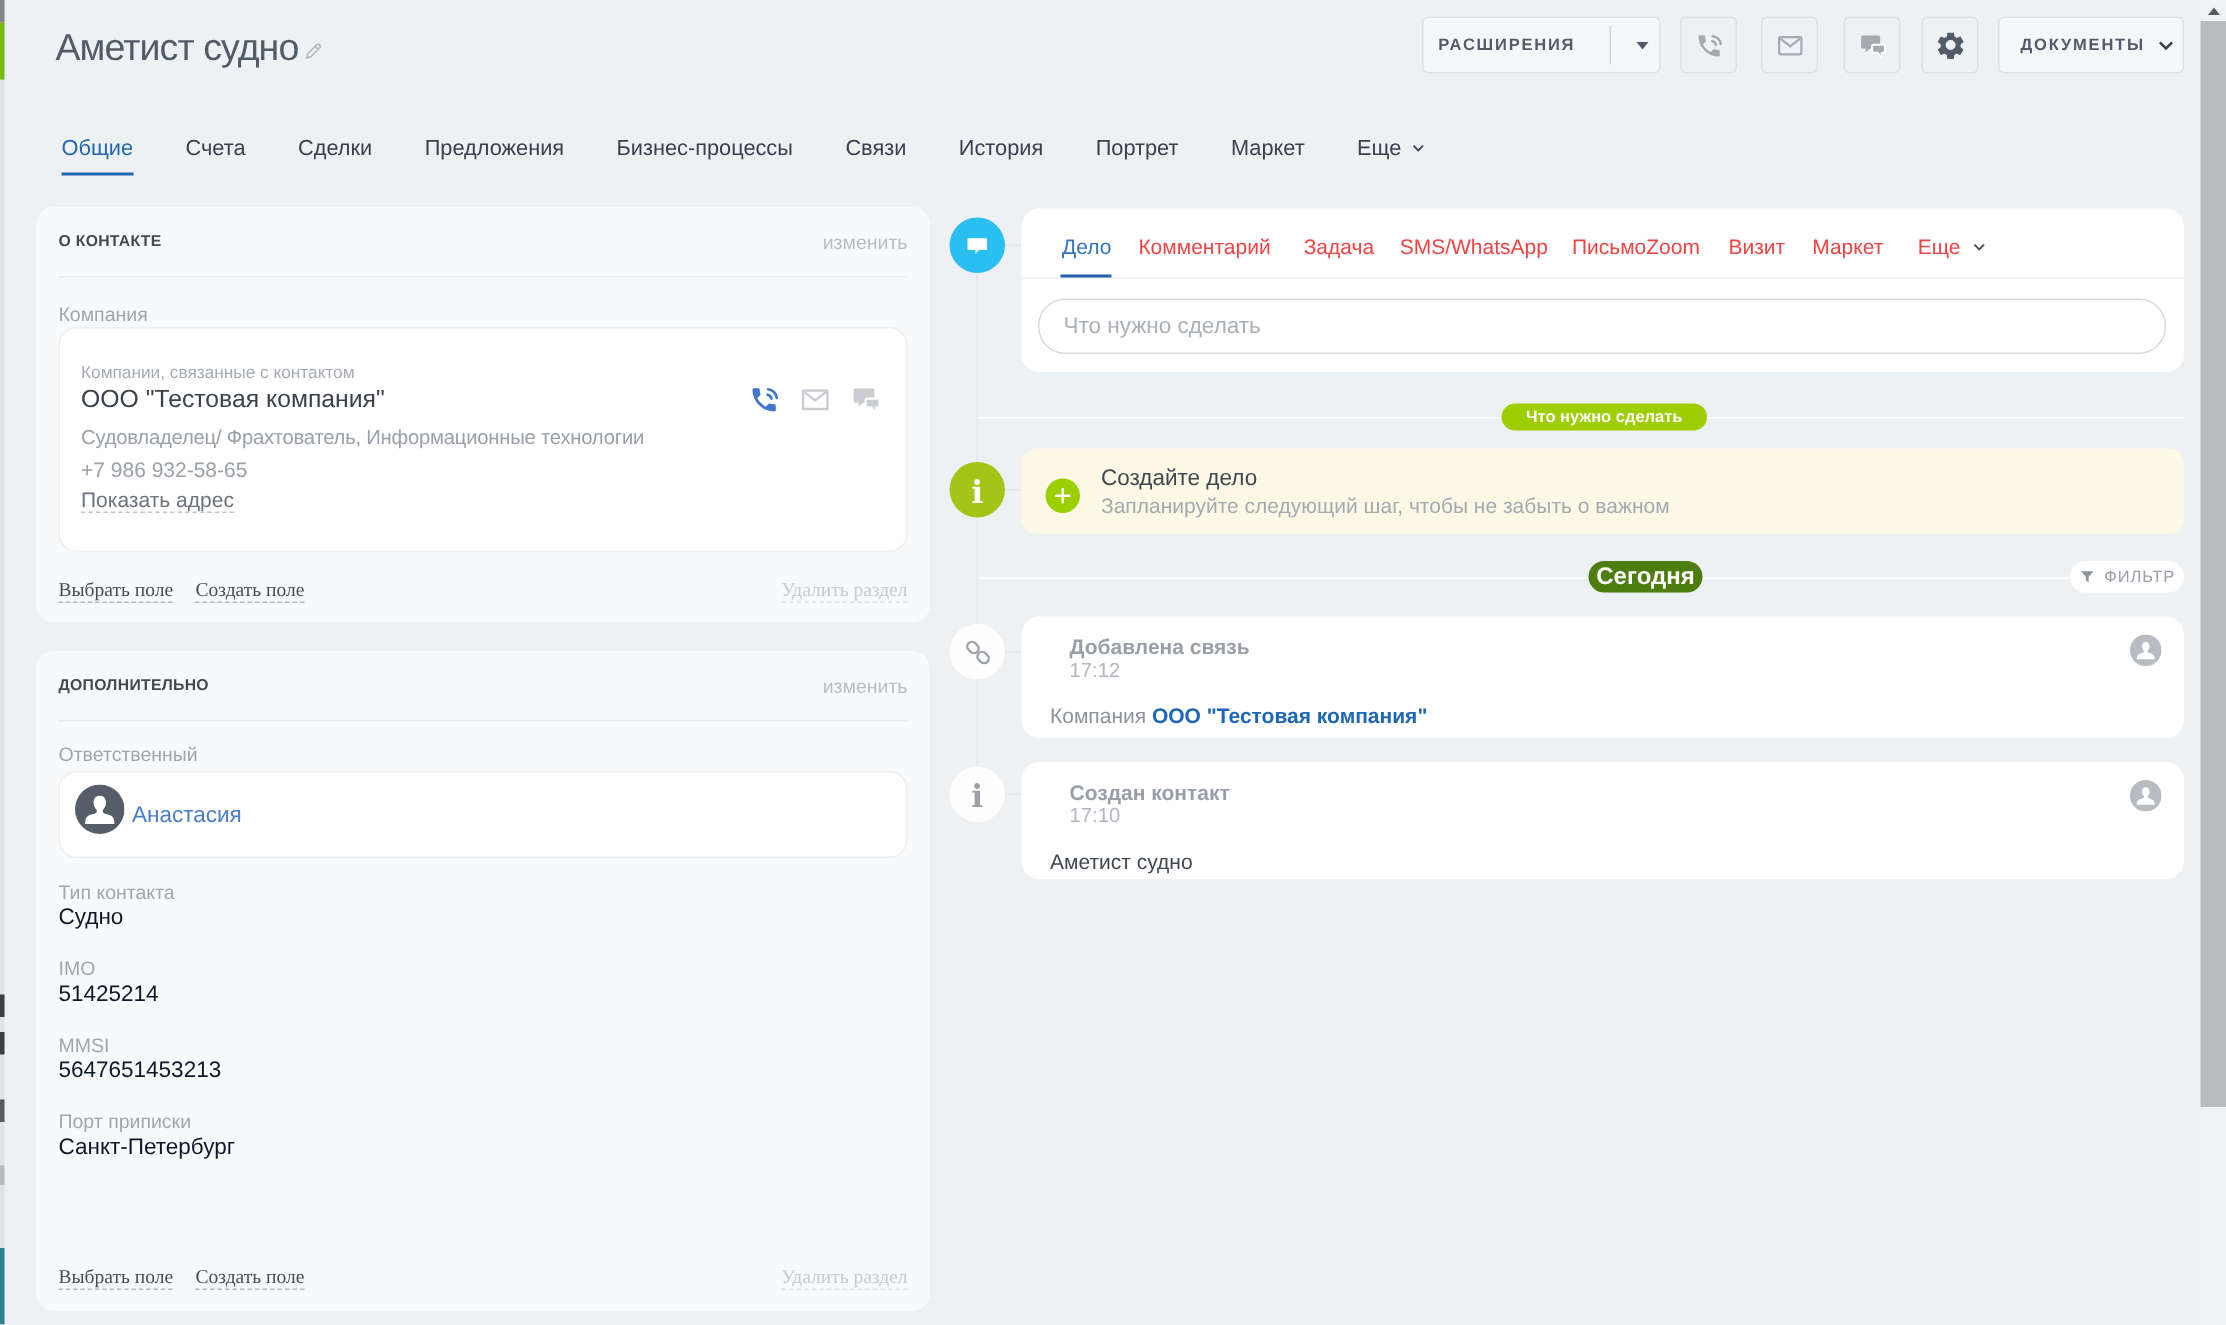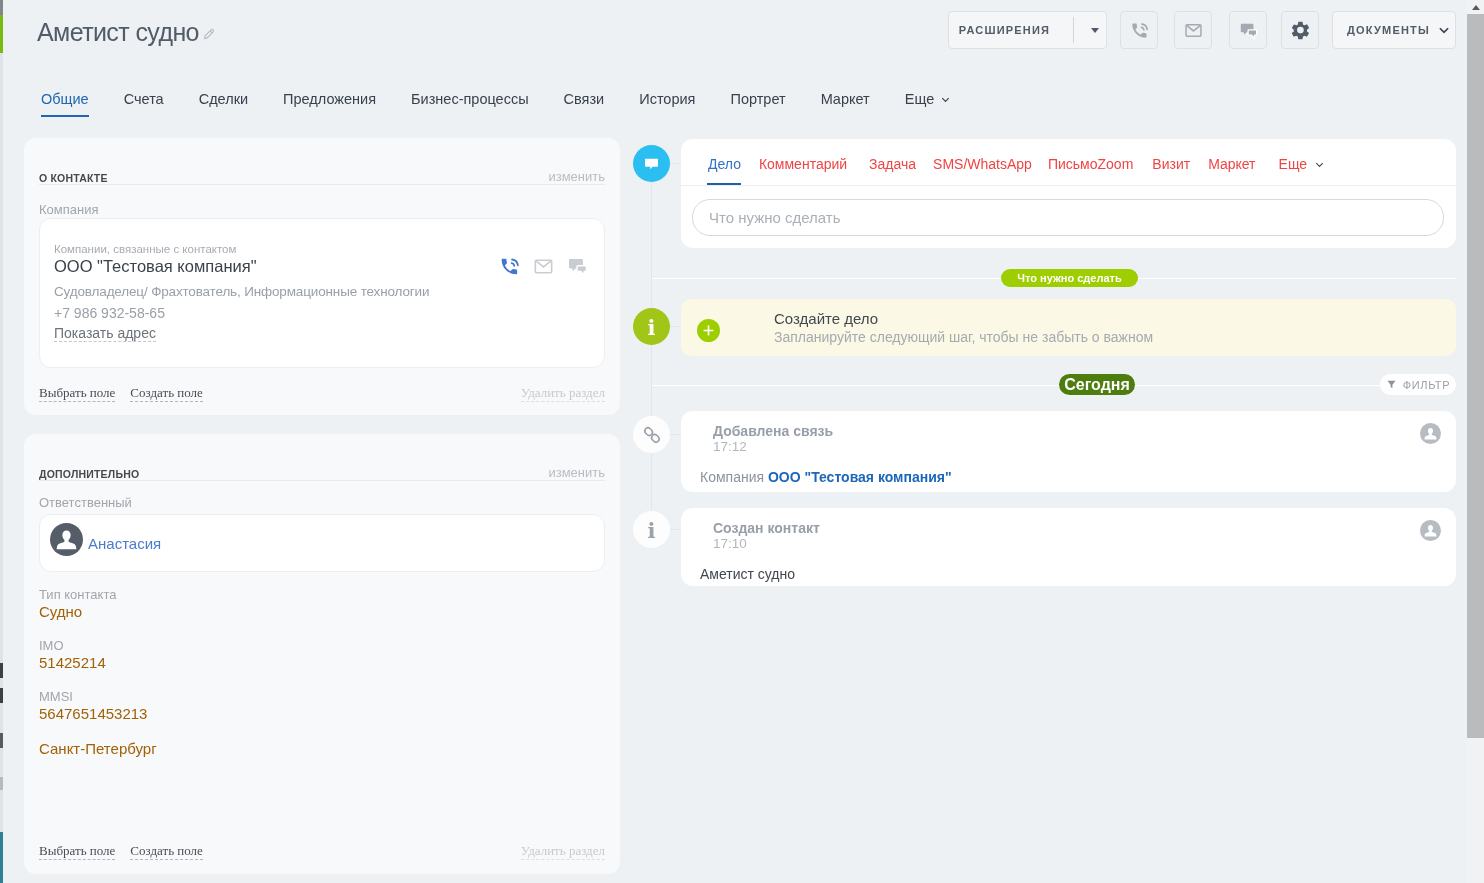--- a/index.html
+++ b/index.html
@@ -44,27 +44,27 @@
   #entity-tabs .tab.active { color:#2067b0; }
   #entity-tabs .tab.active::after { content:""; position:absolute; left:0; right:0; bottom:0; height:2px; background:#2067b0; }
   #entity-tabs .tab .chev { color:#39414e; margin-left:6px; }
 
   
   .section-card {
     position:absolute; left:24px; width:596px;
     background:#f8f9fa; border-radius:12px;
     padding:0 15px;
   }
-  .sec-head { display:flex; align-items:flex-end; justify-content:space-between; height:46px; }
+  .sec-head { display:flex; align-items:center; justify-content:space-between; height:46px; }
   .sec-title { font-size:10.5px; font-weight:700; letter-spacing:.2px; color:#45494e; }
   .sec-edit { font-size:13px; color:#b9bdc3; cursor:pointer; }
   .sec-div { height:1px; background:#e8eaed; }
 
   .fld-label { font-size:13px; color:#a1a6ad; line-height:15px; }
-  .fld-value { font-size:15px; color:#a16207; line-height:17px; }
+  .fld-value { font-size:15px; color:#0f172a; line-height:17px; }
 
   #card-about { top:138px; height:277px; }
   #about-company-label { margin-top:17px; line-height:15px; }
   #company-card {
     margin-top:1px; height:150px; background:#fff; border:1px solid #eceef0;
     border-radius:12px; padding:24px 18px 0 14px; position:relative;
   }
   #company-rel-label { font-size:11.5px; color:#a6abb2; line-height:13px; }
   #company-name { font-size:16.5px; color:#3c424c; margin-top:1px; line-height:19px; }
   #company-icons { position:absolute; right:15px; top:36px; display:flex; gap:11px; }
@@ -118,21 +118,21 @@
   #hline1 { left:652px; top:278px; width:804px; }
   #hline2 { left:652px; top:385px; width:804px; }
 
   #pill-green { left:1001px; top:269px; width:137px; height:18px; background:#9ece00; border-radius:9px;
     color:#fff; font-size:11px; font-weight:700; display:flex; align-items:center; justify-content:center; cursor:pointer; }
   #pill-today { left:1059px; top:374px; width:76px; height:21px; background:#4d7c0f; border-radius:11px;
     color:#fff; font-size:16px; font-weight:700; display:flex; align-items:center; justify-content:center; cursor:pointer; }
   #pill-filter { left:1380px; top:374px; width:76px; height:21px; background:#fff; border-radius:11px;
     color:#9ba1a8; font-size:11px; letter-spacing:.6px; display:flex; align-items:center; justify-content:center; gap:6px; cursor:pointer; }
 
-  #info-card { left:681px; top:299px; width:775px; height:57px; background:#fbf9e5; border-radius:10px; display:flex; align-items:center; padding:0 16px;gap:40px; }
+  #info-card { left:681px; top:299px; width:775px; height:57px; background:#fbf9e5; border-radius:10px; display:flex; align-items:center; padding:0 16px; }
   #info-plus { width:23px; height:23px; border-radius:50%; background:#9dcf00; color:#fff; display:flex; align-items:center; justify-content:center; flex:none; position:relative; top:3px; }
   #info-texts { margin-left:14px; }
   #info-title { font-size:15px; color:#42484f; }
   #info-sub { font-size:14px; color:#a5aaaf; margin-top:2px; }
 
   .tl-entry { position:absolute; left:681px; width:775px; background:#fff; border-radius:12px; padding:12px 15px 0 19px; }
   #entry1 { top:411px; height:81px; }
   #entry2 { top:508px; height:78px; }
   .e-head { display:flex; align-items:baseline;flex-direction:column; }
   .e-title { font-size:14px; font-weight:700; color:#989fa8; }
@@ -281,20 +281,21 @@
   </div>
   <div class="fgroup">
     <div class="fld-label">IMO</div>
     <div class="fld-value">51425214</div>
   </div>
   <div class="fgroup">
     <div class="fld-label">MMSI</div>
     <div class="fld-value">5647651453213</div>
   </div>
   <div class="fgroup">
+    <div class="fld-label">Порт приписки</div>
     <div class="fld-value">Санкт-Петербург</div>
   </div>
   <div class="links-row">
     <span class="lnk">Выбрать поле</span>
     <span class="lnk">Создать поле</span>
     <span class="lnk muted">Удалить раздел</span>
   </div>
 </div>
 
 <div id="tl-stem" class="abs"></div>

